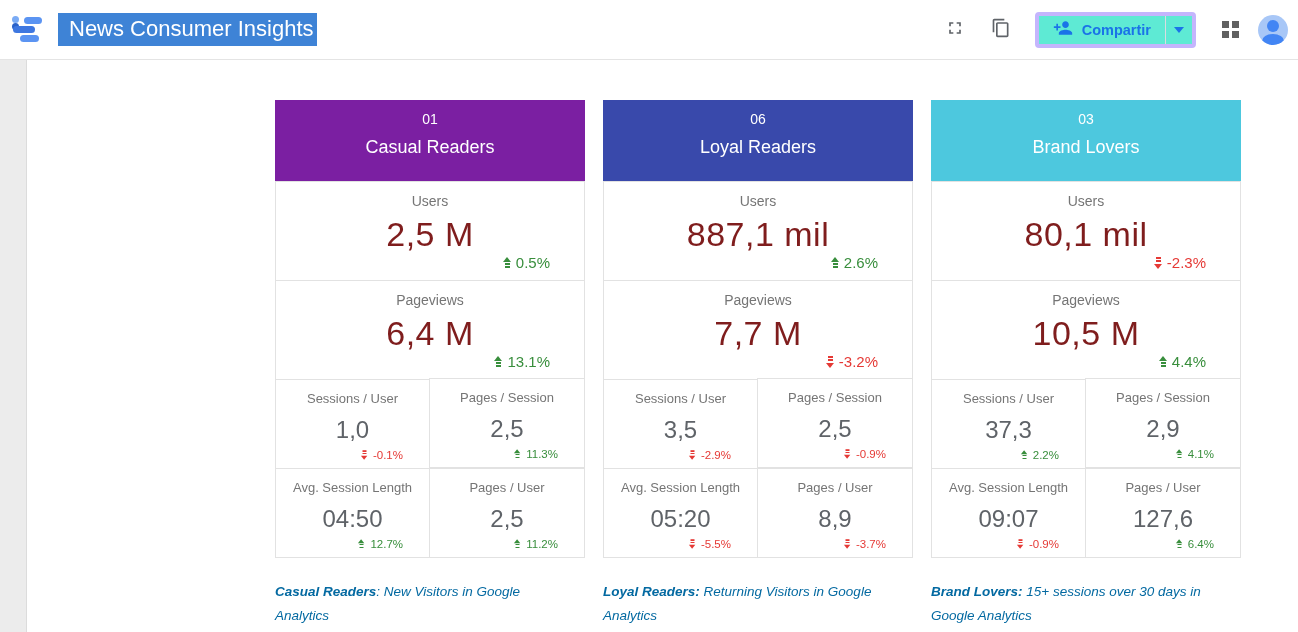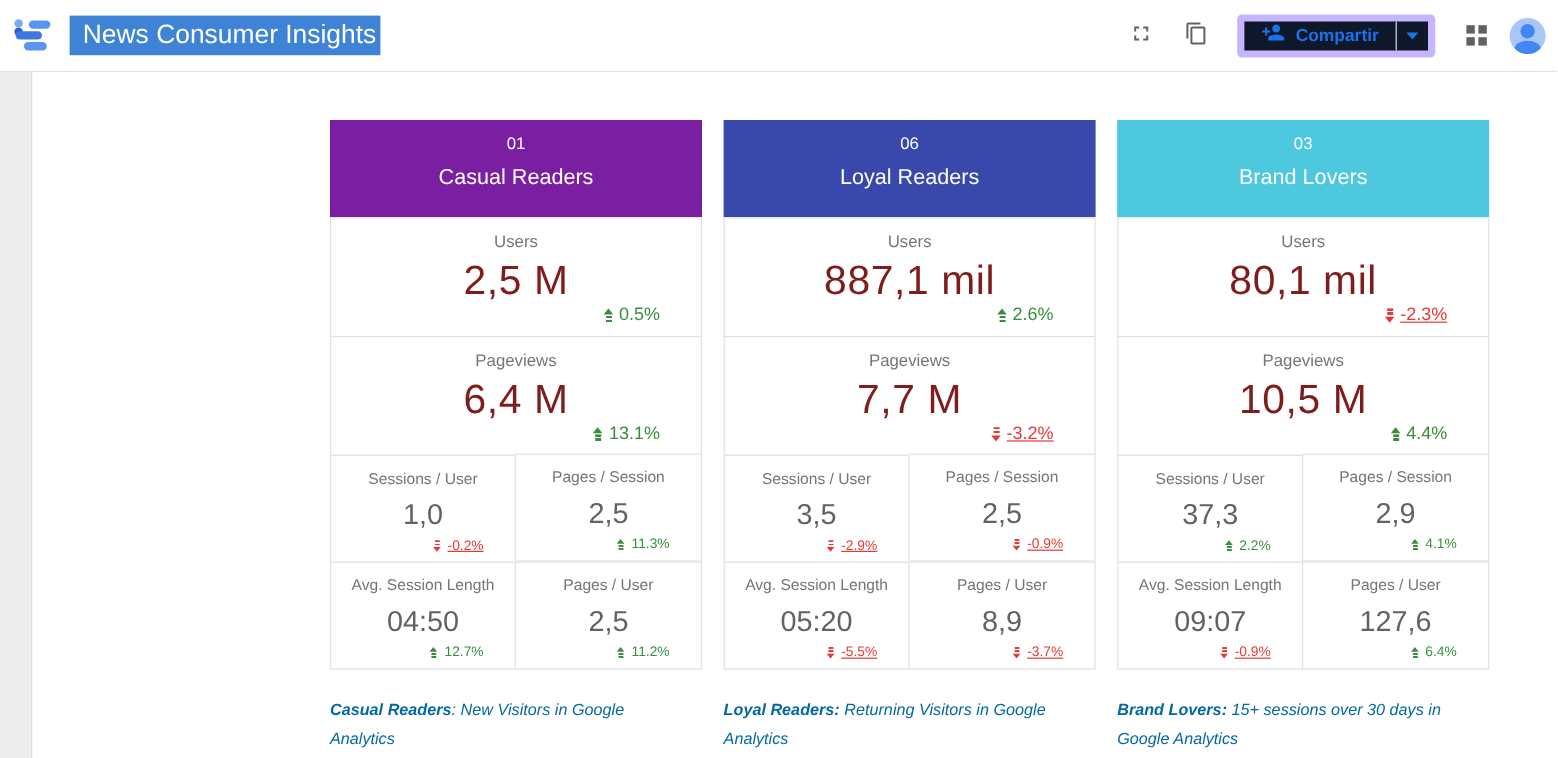--- a/index.html
+++ b/index.html
@@ -17,22 +17,22 @@
   .logo .b2d{ top:10px; left:17px; width:7px; height:7px; border-radius:50%; background:#7aabf5; }
   .logo .b3 { top:19px; left:8px;  width:19px; background:#5b94f2; }
   .logo .b3d{ top:19px; left:20px; width:7px; height:7px; border-radius:50%; background:#2a62c9; }
   .report-title { font-size:22px; color:#fff; background:#3e83d6; padding:3px 3px; line-height:1.2; }
 
   .header-right { display:flex; align-items:center; gap:10px; }
   .icon-btn { width:36px; height:36px; display:flex; align-items:center; justify-content:center;
     border:none; background:transparent; cursor:pointer; border-radius:50%; }
   .icon-btn svg { fill:#5f6368; }
 
-  .share-btn { display:flex; align-items:stretch; height:36px; border:6px solid #c4b5fd;
-    border-radius:4px; background:#0f172a; overflow:hidden; margin:0 6px; }
+  .share-btn { display:flex; align-items:stretch; height:36px; border:4px solid #c4b5fd;
+    border-radius:4px; background:#5eead4; overflow:hidden; margin:0 6px; }
   .share-main { display:flex; align-items:center; gap:9px; padding:0 14px; cursor:pointer; }
   .share-main svg { fill:#1a73e8; }
   .share-label { color:#1a73e8; font-size:14.5px; font-weight:bold; }
   .share-caret { width:27px; display:flex; align-items:center; justify-content:center;
     border-left:1px solid #dadce0; cursor:pointer; }
   .caret-down { width:0; height:0; border-left:5px solid transparent; border-right:5px solid transparent;
     border-top:6px solid #1a73e8; }
 
   .apps-grid { display:grid; grid-template-columns:7px 7px; grid-template-rows:7px 7px; gap:3px; }
   .apps-grid .sq { background:#616161; }
@@ -66,21 +66,21 @@
   .small-grid { display:grid; grid-template-columns:1fr 1fr; }
   .block-small { height:90px; margin-left:-1px; }
   .small-grid .block-small:first-child, .small-grid .block-small:nth-child(3) { margin-left:0; }
   .small-grid .block-small:nth-child(3), .small-grid .block-small:nth-child(4) { margin-top:-1px; }
   .kpi-label-sm { font-size:13px; color:#757575; margin-top:10px; line-height:18px; }
   .kpi-value-sm { font-size:24px; color:#5f6368; line-height:30px; margin-top:7px; }
   .block-small .delta { position:absolute; right:26px; bottom:7px; font-size:11.5px; }
 
   .delta { display:flex; align-items:center; gap:4px; }
   .delta[data-dir="up"]   { color:var(--pos,#388e3c); }
-  .delta[data-dir="down"] { color:var(--neg,#e53935);text-decoration:underline; }
+  .delta[data-dir="down"] { color:var(--neg,#e53935); }
   .arrow { display:inline-block; width:9px; height:12px; position:relative; }
   .block-small .arrow { transform:scale(.8); transform-origin:center; }
   .delta[data-dir="up"] .arrow::before { content:""; position:absolute; top:0; left:0;
     border-left:4.5px solid transparent; border-right:4.5px solid transparent; border-bottom:5px solid currentColor; }
   .delta[data-dir="up"] .arrow::after { content:""; position:absolute; top:6px; left:2px; width:5px; height:6px;
     background:repeating-linear-gradient(to bottom, currentColor 0 1.8px, transparent 1.8px 3.4px); }
   .delta[data-dir="down"] .arrow::before { content:""; position:absolute; bottom:0; left:0;
     border-left:4.5px solid transparent; border-right:4.5px solid transparent; border-top:5px solid currentColor; }
   .delta[data-dir="down"] .arrow::after { content:""; position:absolute; top:0; left:2px; width:5px; height:6px;
     background:repeating-linear-gradient(to bottom, currentColor 0 1.8px, transparent 1.8px 3.4px); }
@@ -172,21 +172,21 @@
                 <span class="arrow"></span>
                 <span>13.1%</span>
               </span>
           </div>
           <div class="small-grid">
             <div class="block block-small">
               <span class="kpi-label-sm">Sessions / User</span>
               <span class="kpi-value-sm">1,0</span>
               <span class="delta" data-dir="down">
                   <span class="arrow"></span>
-                  <span>-0.2%</span>
+                  <span>-0.1%</span>
                 </span>
             </div>
             <div class="block block-small">
               <span class="kpi-label-sm">Pages / Session</span>
               <span class="kpi-value-sm">2,5</span>
               <span class="delta" data-dir="up">
                   <span class="arrow"></span>
                   <span>11.3%</span>
                 </span>
             </div>

